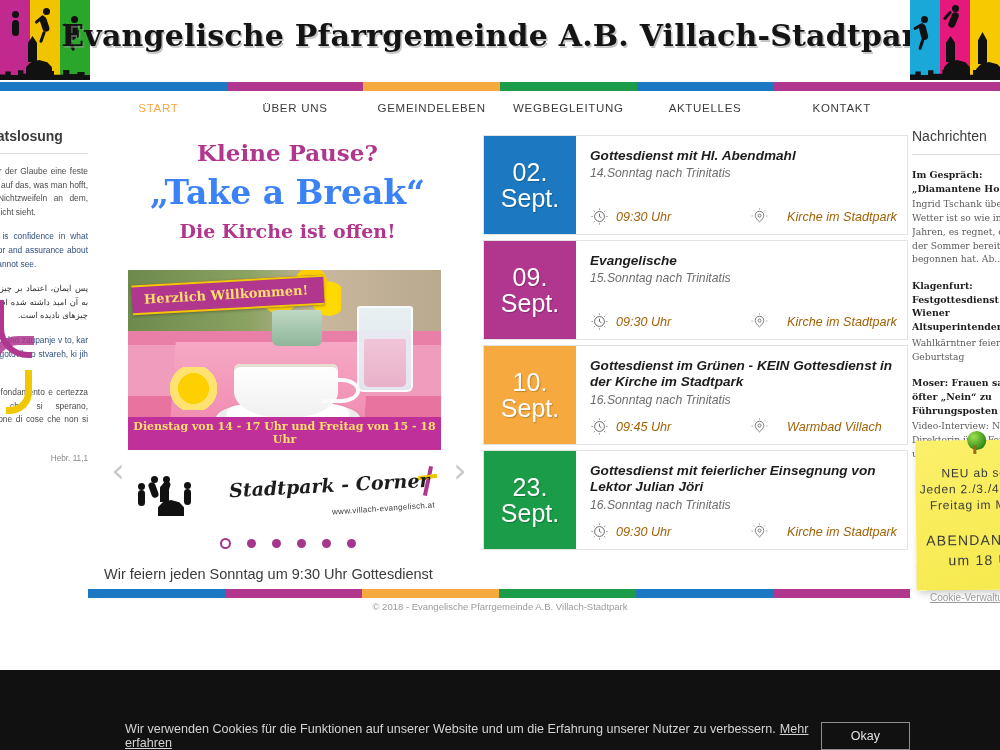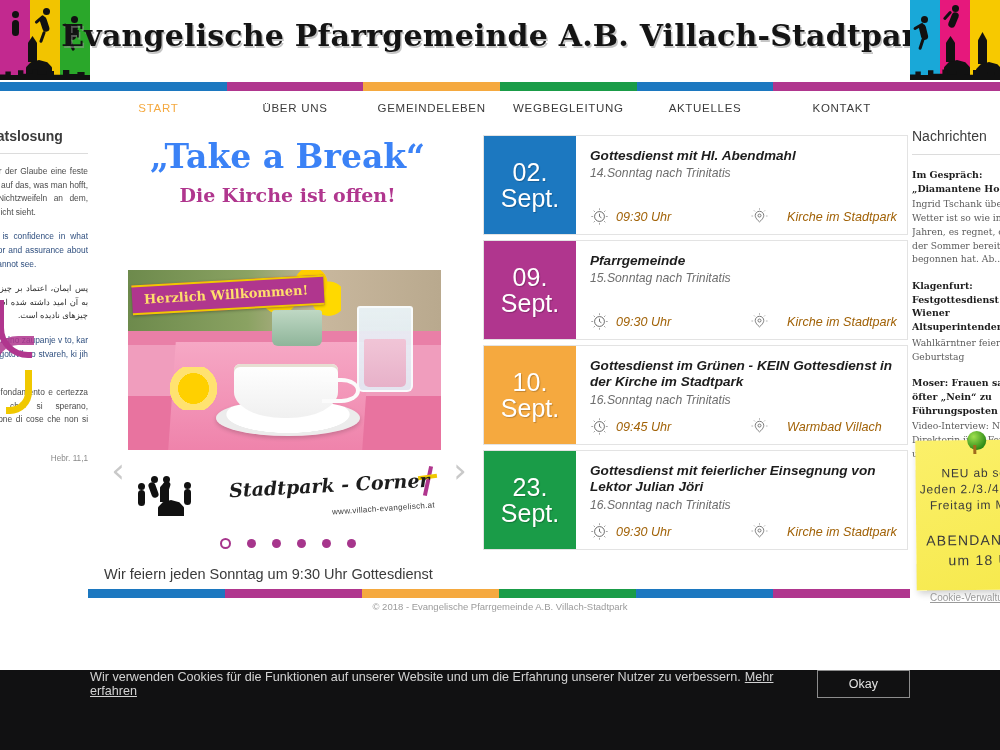--- a/index.html
+++ b/index.html
@@ -190,21 +190,21 @@
   
   #footer-note { position:absolute; left:104px; top:566px; font-size:14.5px; color:#3b3b3b; }
   #footer-stripe { position:absolute; left:88px; top:589px; width:822px; height:9px; display:flex; }
   #footer-stripe div { flex:1; }
   #copyright { position:absolute; left:0; top:601px; width:1000px; text-align:center;
                font-size:9.5px; color:#9b9b9b; }
   #page-bottom-fill { position:absolute; left:0; top:616px; width:1000px; height:54px; background:#fff; }
 
   
   #cookiebar { position:absolute; left:0; top:670px; width:1000px; height:80px; background:#111112;
-               display:flex; align-items:flex-start; }
+               display:flex; align-items:flex-end;padding-left:35px; }
   #cookie-text { margin-left:90px; font-size:12.6px; color:#d3d3d3; }
   #cookie-more { color:#d3d3d3; text-decoration:underline; margin-left:4px; cursor:pointer; }
   #cookie-ok { margin-left:auto; margin-right:90px; width:94px; height:28px;
                border:1px solid #8d8d8d; background:transparent; color:#e3e3e3;
                font-size:12.5px; font-family:"Liberation Sans", sans-serif; cursor:pointer; }
 </style>
 </head>
 <body>
 
 <div id="page">
@@ -294,35 +294,37 @@
     <div class="verse">La fede è fondamento e certezza di cose che si sperano, dimostrazione di cose che non si vedono.</div>
     <div class="verse-ref">Hebr. 11,1</div>
   </div>
   <div id="left-deco">
     <i class="swoosh1"></i>
       <i class="swoosh2"></i>
       <i class="swoosh3"></i>
   </div>
 
   <div id="slider">
+    <div class="slide-l1">Kleine Pause?</div>
     <div class="slide-l2">„Take a Break“</div>
     <div class="slide-l3">Die Kirche ist offen!</div>
 
     <div id="photo">
       <i class="back-blur"></i>
       <i class="table"></i>
       <i class="cloth"></i>
       <i class="flowers"></i>
       <i class="vase"></i>
       <i class="glass"></i>
       <i class="daffodil"></i>
       <i class="saucer"></i>
       <i class="cup"></i>
       <i class="handle"></i>
       <div class="welcome-banner">Herzlich Willkommen!</div>
+      <div class="hours-bar">Dienstag von 14 - 17 Uhr und Freitag von 15 - 18 Uhr</div>
     </div>
 
     <div class="arrow" id="arrow-prev">‹</div>
     <div class="arrow" id="arrow-next">›</div>
 
     <div id="logo-strip">
       <span class="mini-church">
         <i class="silho fig-body" style="position:absolute;left:2px;top:14px"></i>
         <i class="silho fig-head" style="position:absolute;left:2px;top:7px"></i>
         <i class="silho fig-body" style="position:absolute;left:14px;top:6px;transform:rotate(-20deg)"></i>
@@ -389,21 +391,21 @@
         </div>
       </div>
     </div>
 
     <div class="event">
       <div class="ev-date" style="background:#b0368e">
         <span class="ev-day">09.</span>
         <span class="ev-mon">Sept.</span>
       </div>
       <div class="ev-body">
-        <div class="ev-title">Pfarrgemeinde</div>
+        <div class="ev-title">Evangelische</div>
         <div class="ev-sub">15.Sonntag nach Trinitatis</div>
         <div class="ev-meta">
           <span class="mi time">
             <svg width="19" height="19" viewBox="0 0 24 24">
               <circle cx="12" cy="12" r="6.2" fill="none" stroke="#555" stroke-width="1.1"></circle>
               <path d="M12 8.4V12l2.4 1.6" fill="none" stroke="#555" stroke-width="1.1"></path>
               <g stroke="#777" stroke-width="0.85">
                 <path d="M12 1.6v2.4M12 20v2.4M1.6 12h2.4M20 12h2.4M4.6 4.6l1.7 1.7M17.7 17.7l1.7 1.7M19.4 4.6l-1.7 1.7M6.3 17.7l-1.7 1.7"></path>
               </g>
             </svg>

